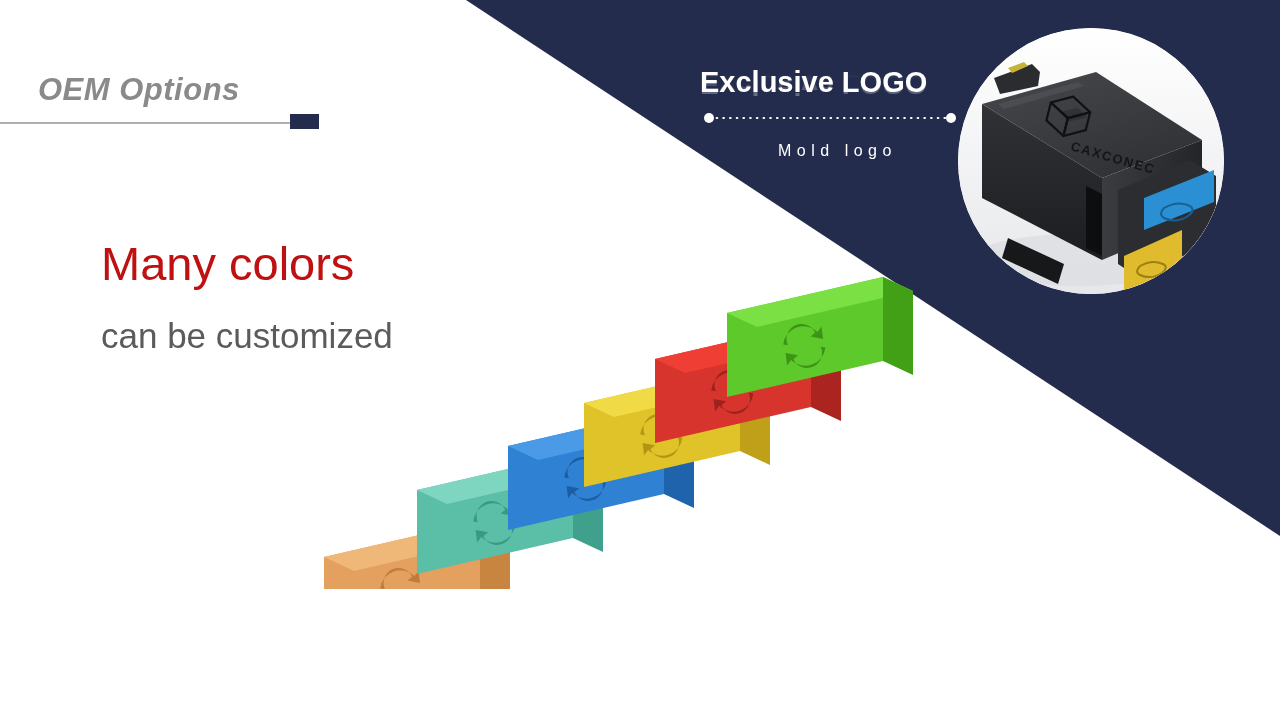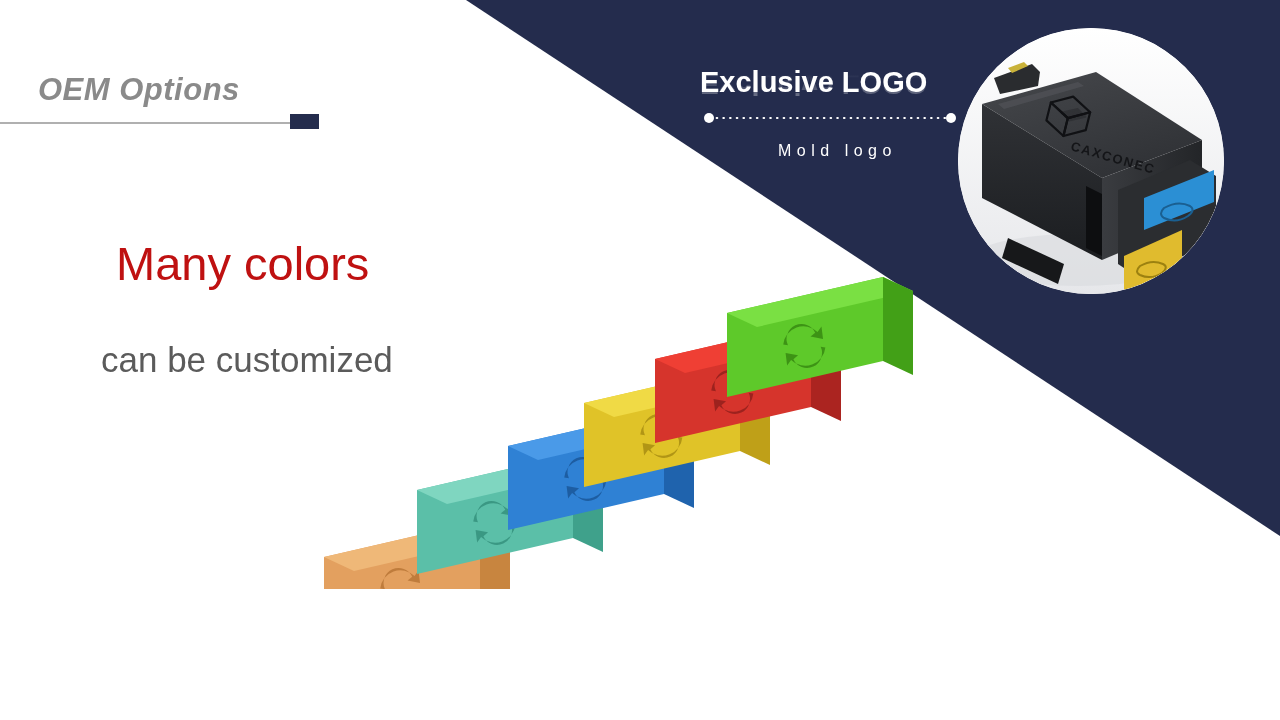--- a/index.html
+++ b/index.html
@@ -24,28 +24,28 @@
     position:absolute; left:0px; top:122px;
     width:292px; height:2px; background:#b0b0b0;
   }
   .oem-rule-accent {
     position:absolute; left:290px; top:114px;
     width:29px; height:15px; background:#242c4d;
   }
 
   
   .many-colors {
-    position:absolute; left:116px; top:236px;
+    position:absolute; left:101px; top:236px;
     font-size:47px; font-weight:400; color:#bf1111;
     letter-spacing:0px; white-space:nowrap;
   }
   .customized {
     position:absolute; left:101px; top:316px;
     font-size:35px; font-weight:400; color:#5b5b5b;
-    letter-spacing:0px; white-space:nowrap;margin-top:24px;
+    letter-spacing:0px; white-space:nowrap;
   }
 
   
   .logo-title-wrap {
     position:absolute; left:700px; top:68px; width:260px; height:62px;
   }
   .logo-title {
     font-size:29px; font-weight:700; color:#ffffff;
     white-space:nowrap; letter-spacing:0px; line-height:1;
   }

